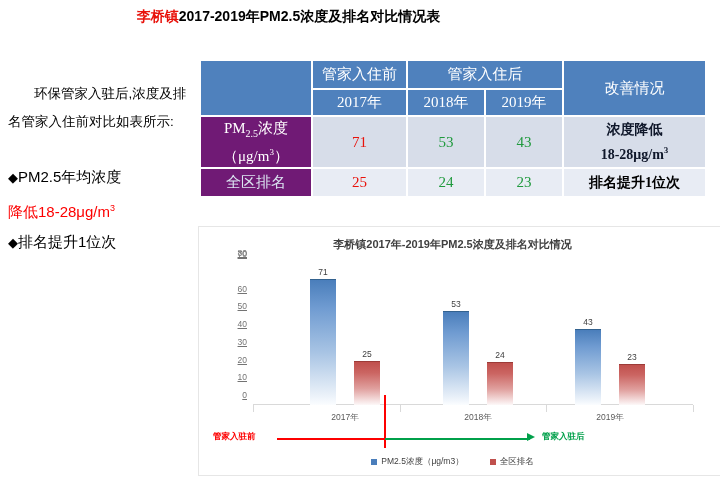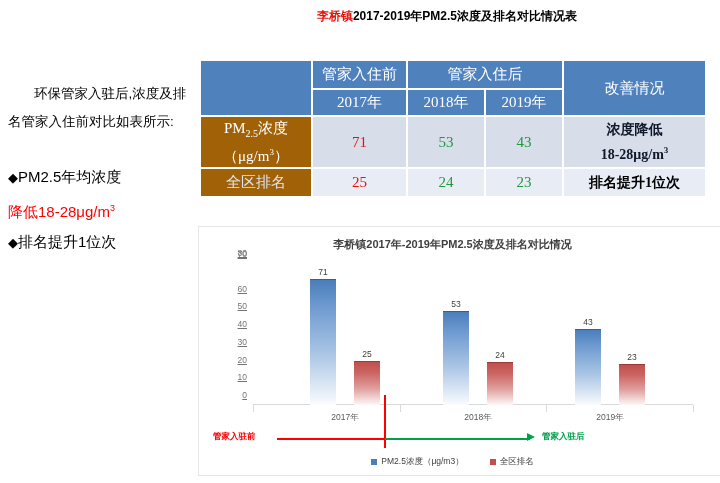--- a/index.html
+++ b/index.html
@@ -7,22 +7,22 @@
   body {
     background:#ffffff;
     font-family:"Liberation Sans","DejaVu Sans",sans-serif;
     position:relative;
     overflow:hidden;
   }
 
   
   #slide-title {
     position:absolute; left:0; top:8px; width:577px;
-    text-align:right;
-    font-size:12px; font-weight:bold;
+    text-align:center;
+    font-size:14px; font-weight:bold;
     color:#000000;
     letter-spacing:0px;
     white-space:nowrap;
   }
   #slide-title .hl { color:#e8120b; }
 
   
   #sidebar {
     position:absolute; left:8px; top:80px; width:186px;
   }
@@ -50,21 +50,21 @@
   }
   table.cmp td {
     text-align:center; vertical-align:middle;
     font-family:"Liberation Serif","DejaVu Serif",serif;
   }
   td.hd {
     background:#4f81bd; color:#ffffff; font-size:15px;
   }
   td.hd-blank { background:#4f81bd; }
   td.rowhd {
-    background:#a16207; color:#ffffff; font-size:15px; line-height:19px;
+    background:#701a75; color:#ffffff; font-size:15px; line-height:19px;
   }
   td.rowhd.light { color:#dce6f2; }
   td.val1 { background:#d7dde9; font-size:15px; }
   td.val2 { background:#e8ecf4; font-size:15px; }
   td.red  { color:#e8120b; }
   td.grn  { color:#1f9a3d; }
   td.note1 {
     background:#d7dde9; color:#0f172a; font-weight:bold; font-size:14px;
     line-height:21px;
   }

